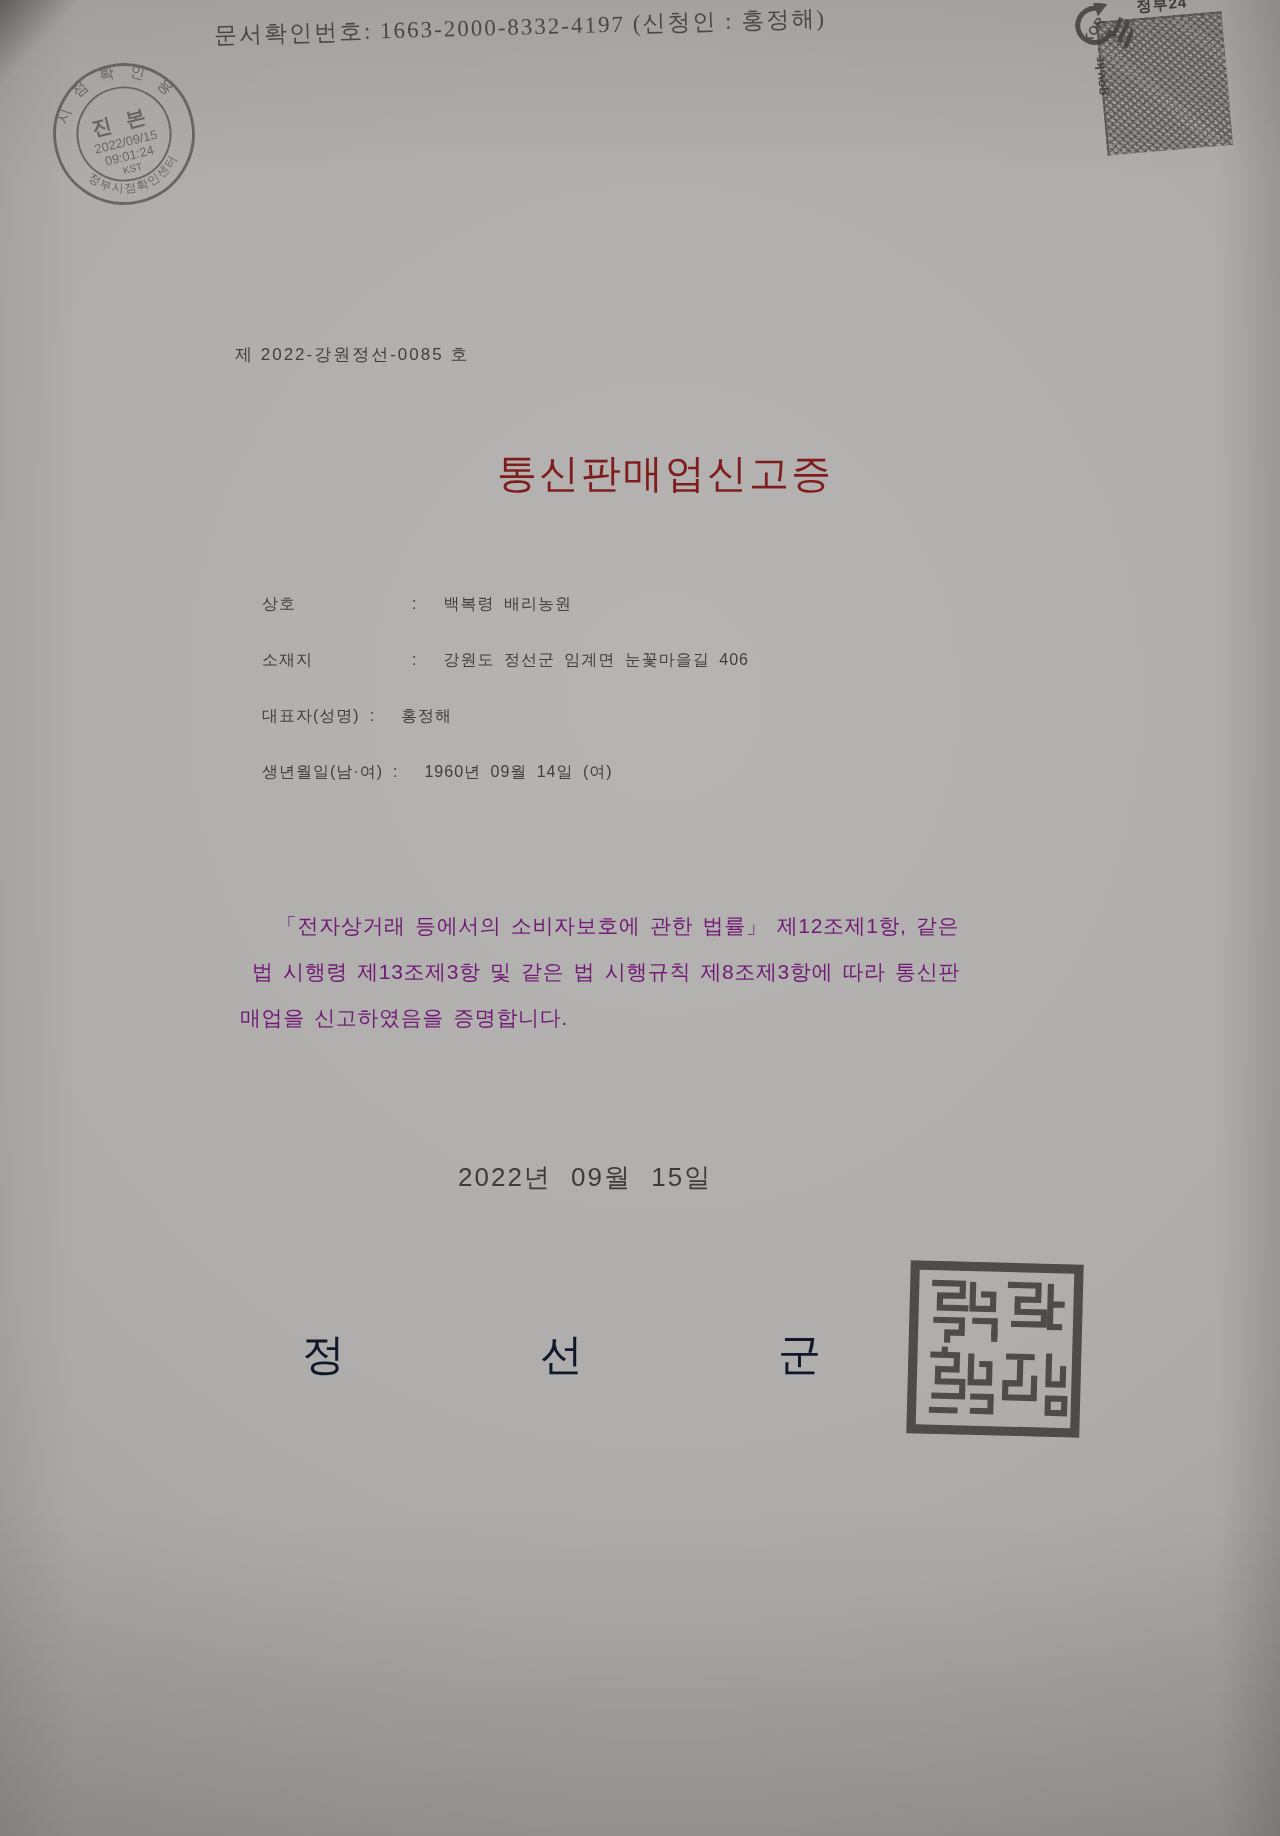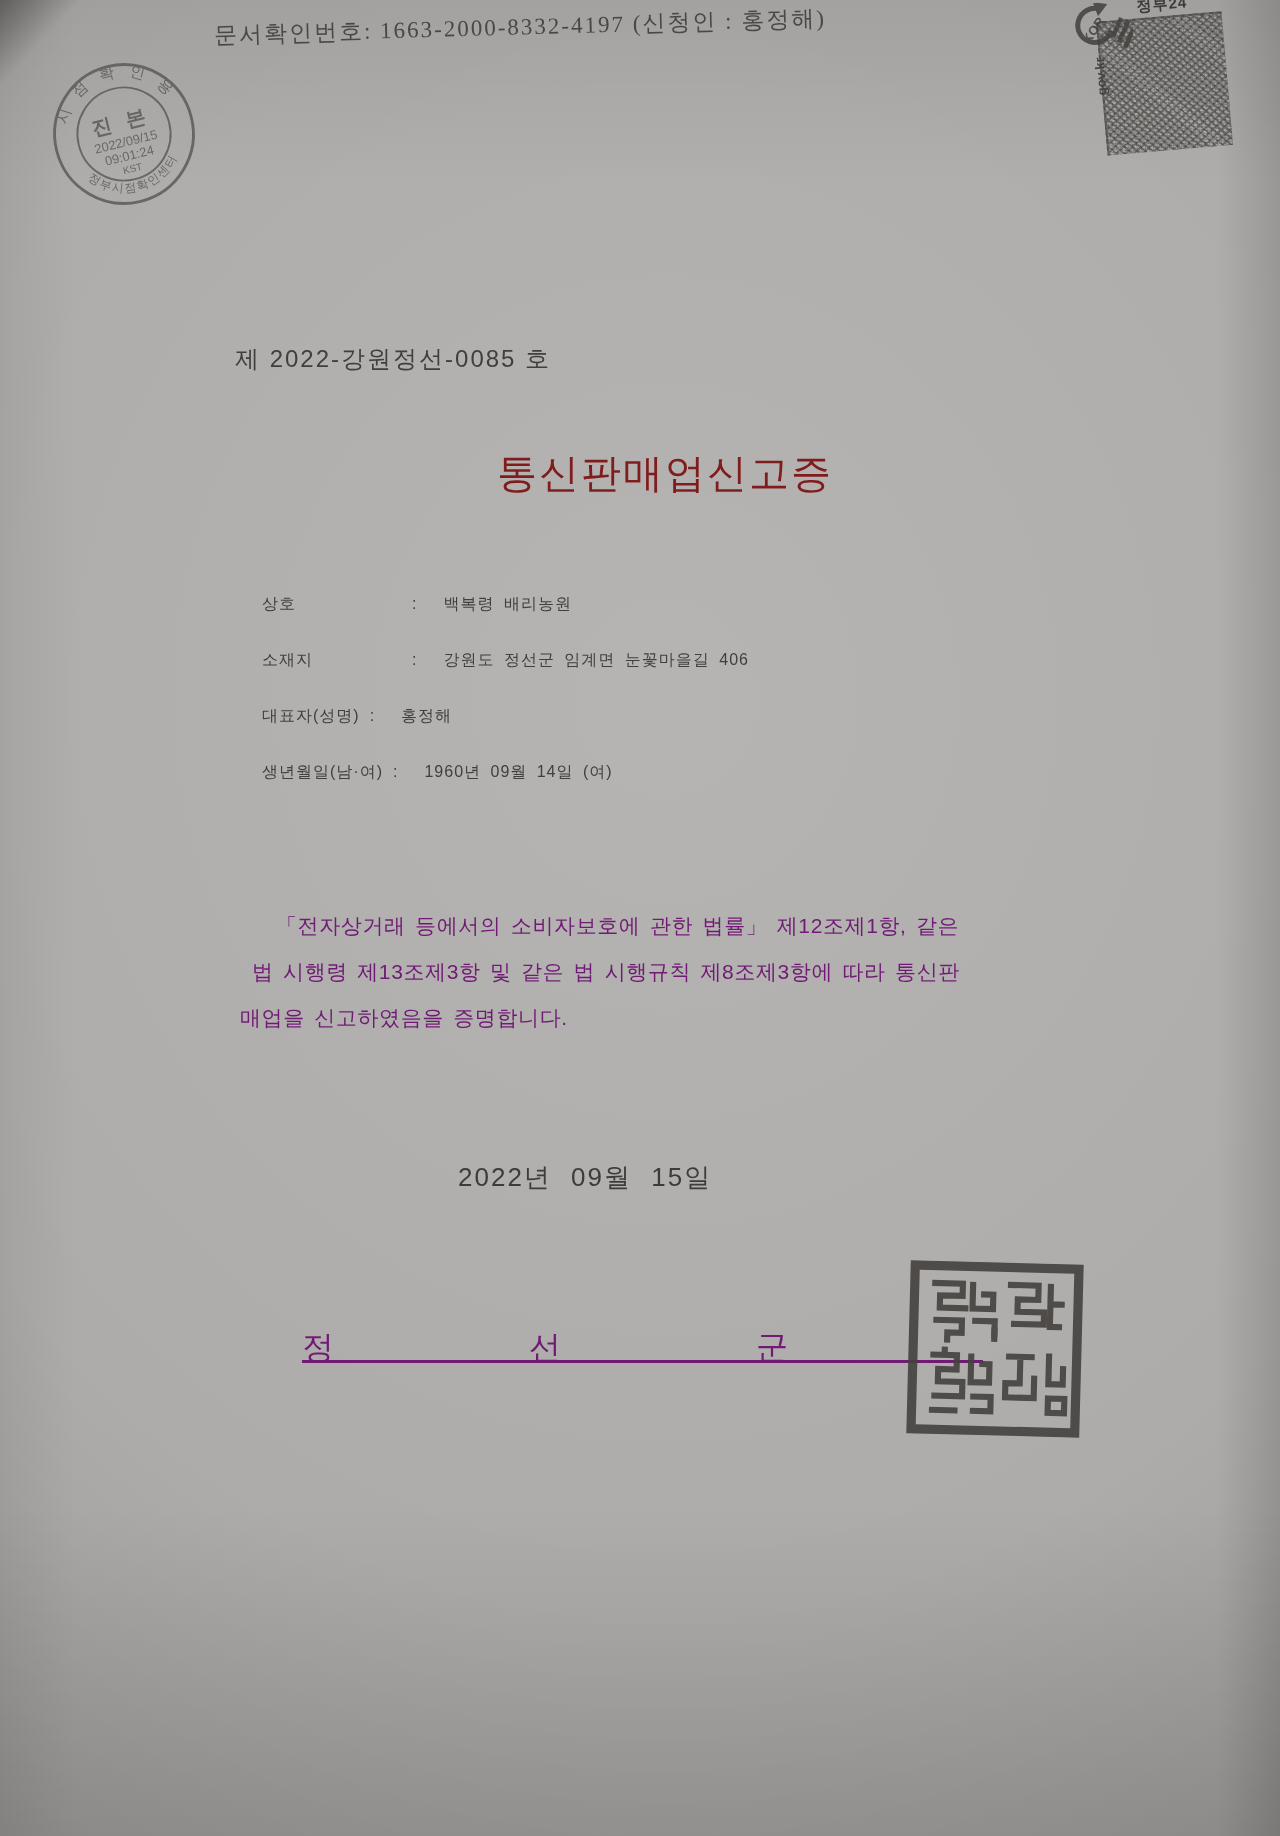--- a/index.html
+++ b/index.html
@@ -8,39 +8,39 @@
   .photo{position:relative;width:1280px;height:1836px;background:#aeacaa;overflow:hidden;}
   .vignette{position:absolute;inset:0;pointer-events:none;background:
     radial-gradient(120% 90% at 52% 38%, rgba(255,255,255,0.10) 0%, rgba(0,0,0,0) 55%, rgba(0,0,0,0.16) 100%),
     linear-gradient(to bottom, rgba(0,0,0,0.07) 0%, rgba(0,0,0,0) 10%, rgba(0,0,0,0) 82%, rgba(0,0,0,0.12) 100%),
     linear-gradient(to right, rgba(0,0,0,0.06) 0%, rgba(0,0,0,0) 6%, rgba(0,0,0,0) 95%, rgba(0,0,0,0.13) 100%);}
   .corner-tl{position:absolute;left:0;top:0;width:110px;height:90px;pointer-events:none;
     background:linear-gradient(133deg, rgba(30,29,28,0.45) 0%, rgba(30,29,28,0) 42%);}
   .header-line{position:absolute;left:214px;top:20px;white-space:nowrap;
     font-family:"Liberation Serif", serif;font-size:23px;letter-spacing:2px;
     color:#4a4846;transform:rotate(-1.6deg);transform-origin:left center;}
-  .doc-number{position:absolute;left:235px;top:343px;font-size:24px;letter-spacing:2px;
+  .doc-number{position:absolute;left:235px;top:343px;font-size:17px;letter-spacing:2px;
     color:#403f3d;white-space:nowrap;}
   .title{position:absolute;left:497px;top:446px;margin:0;font-size:40px;font-weight:normal;
     letter-spacing:2px;color:#7f1d1d;white-space:nowrap;}
   .fields{position:absolute;left:262px;top:594px;color:#403f3d;}
   .field-row{font-size:16px;letter-spacing:1px;margin-bottom:35px;white-space:nowrap;}
   .flabel{display:inline-block;vertical-align:bottom;text-align:right;}
   .field-row:nth-child(1) .flabel,.field-row:nth-child(2) .flabel{
     width:140px;text-align:justify;text-align-last:justify;}
   .fsep{margin:0 26px 0 10px;}
   .fvalue{letter-spacing:1px;word-spacing:4px;}
   .body-text{position:absolute;left:240px;top:903px;color:#701a75;}
   .bline{font-size:21px;letter-spacing:0.6px;word-spacing:3px;line-height:46px;white-space:nowrap;}
   .bline:nth-child(1){margin-left:36px;}
   .bline:nth-child(2){margin-left:12px;}
   .issue-date{position:absolute;left:458px;top:1160px;font-size:26px;letter-spacing:2px;
     word-spacing:10px;color:#3d3c3a;white-space:nowrap;}
-  .issuer{position:absolute;left:302px;top:1326px;font-size:32px;letter-spacing:195px;
-    color:#701a75;white-space:nowrap;text-decoration:underline;}
+  .issuer{position:absolute;left:302px;top:1326px;font-size:43px;letter-spacing:195px;
+    color:#0f172a;white-space:nowrap;}
   .time-stamp{position:absolute;left:48px;top:58px;transform:rotate(-14deg);opacity:0.85;}
   .gov24{position:absolute;left:1062px;top:2px;width:216px;height:162px;
     transform:rotate(-5deg);transform-origin:top left;}
   .kor-logo{position:absolute;left:2px;top:4px;}
   .gov24-label{position:absolute;left:74px;top:2px;font-size:15px;font-weight:bold;
     letter-spacing:1px;color:#3c3b39;}
   .govkr{position:absolute;left:2px;top:70px;font-size:13px;font-weight:bold;color:#45433f;
     transform:rotate(-90deg);transform-origin:center;width:60px;text-align:center;}
   .barcode{position:absolute;left:32px;top:23px;width:124px;height:132px;
     border-top:2px solid rgba(70,68,64,0.55);border-left:2px solid rgba(70,68,64,0.55);

